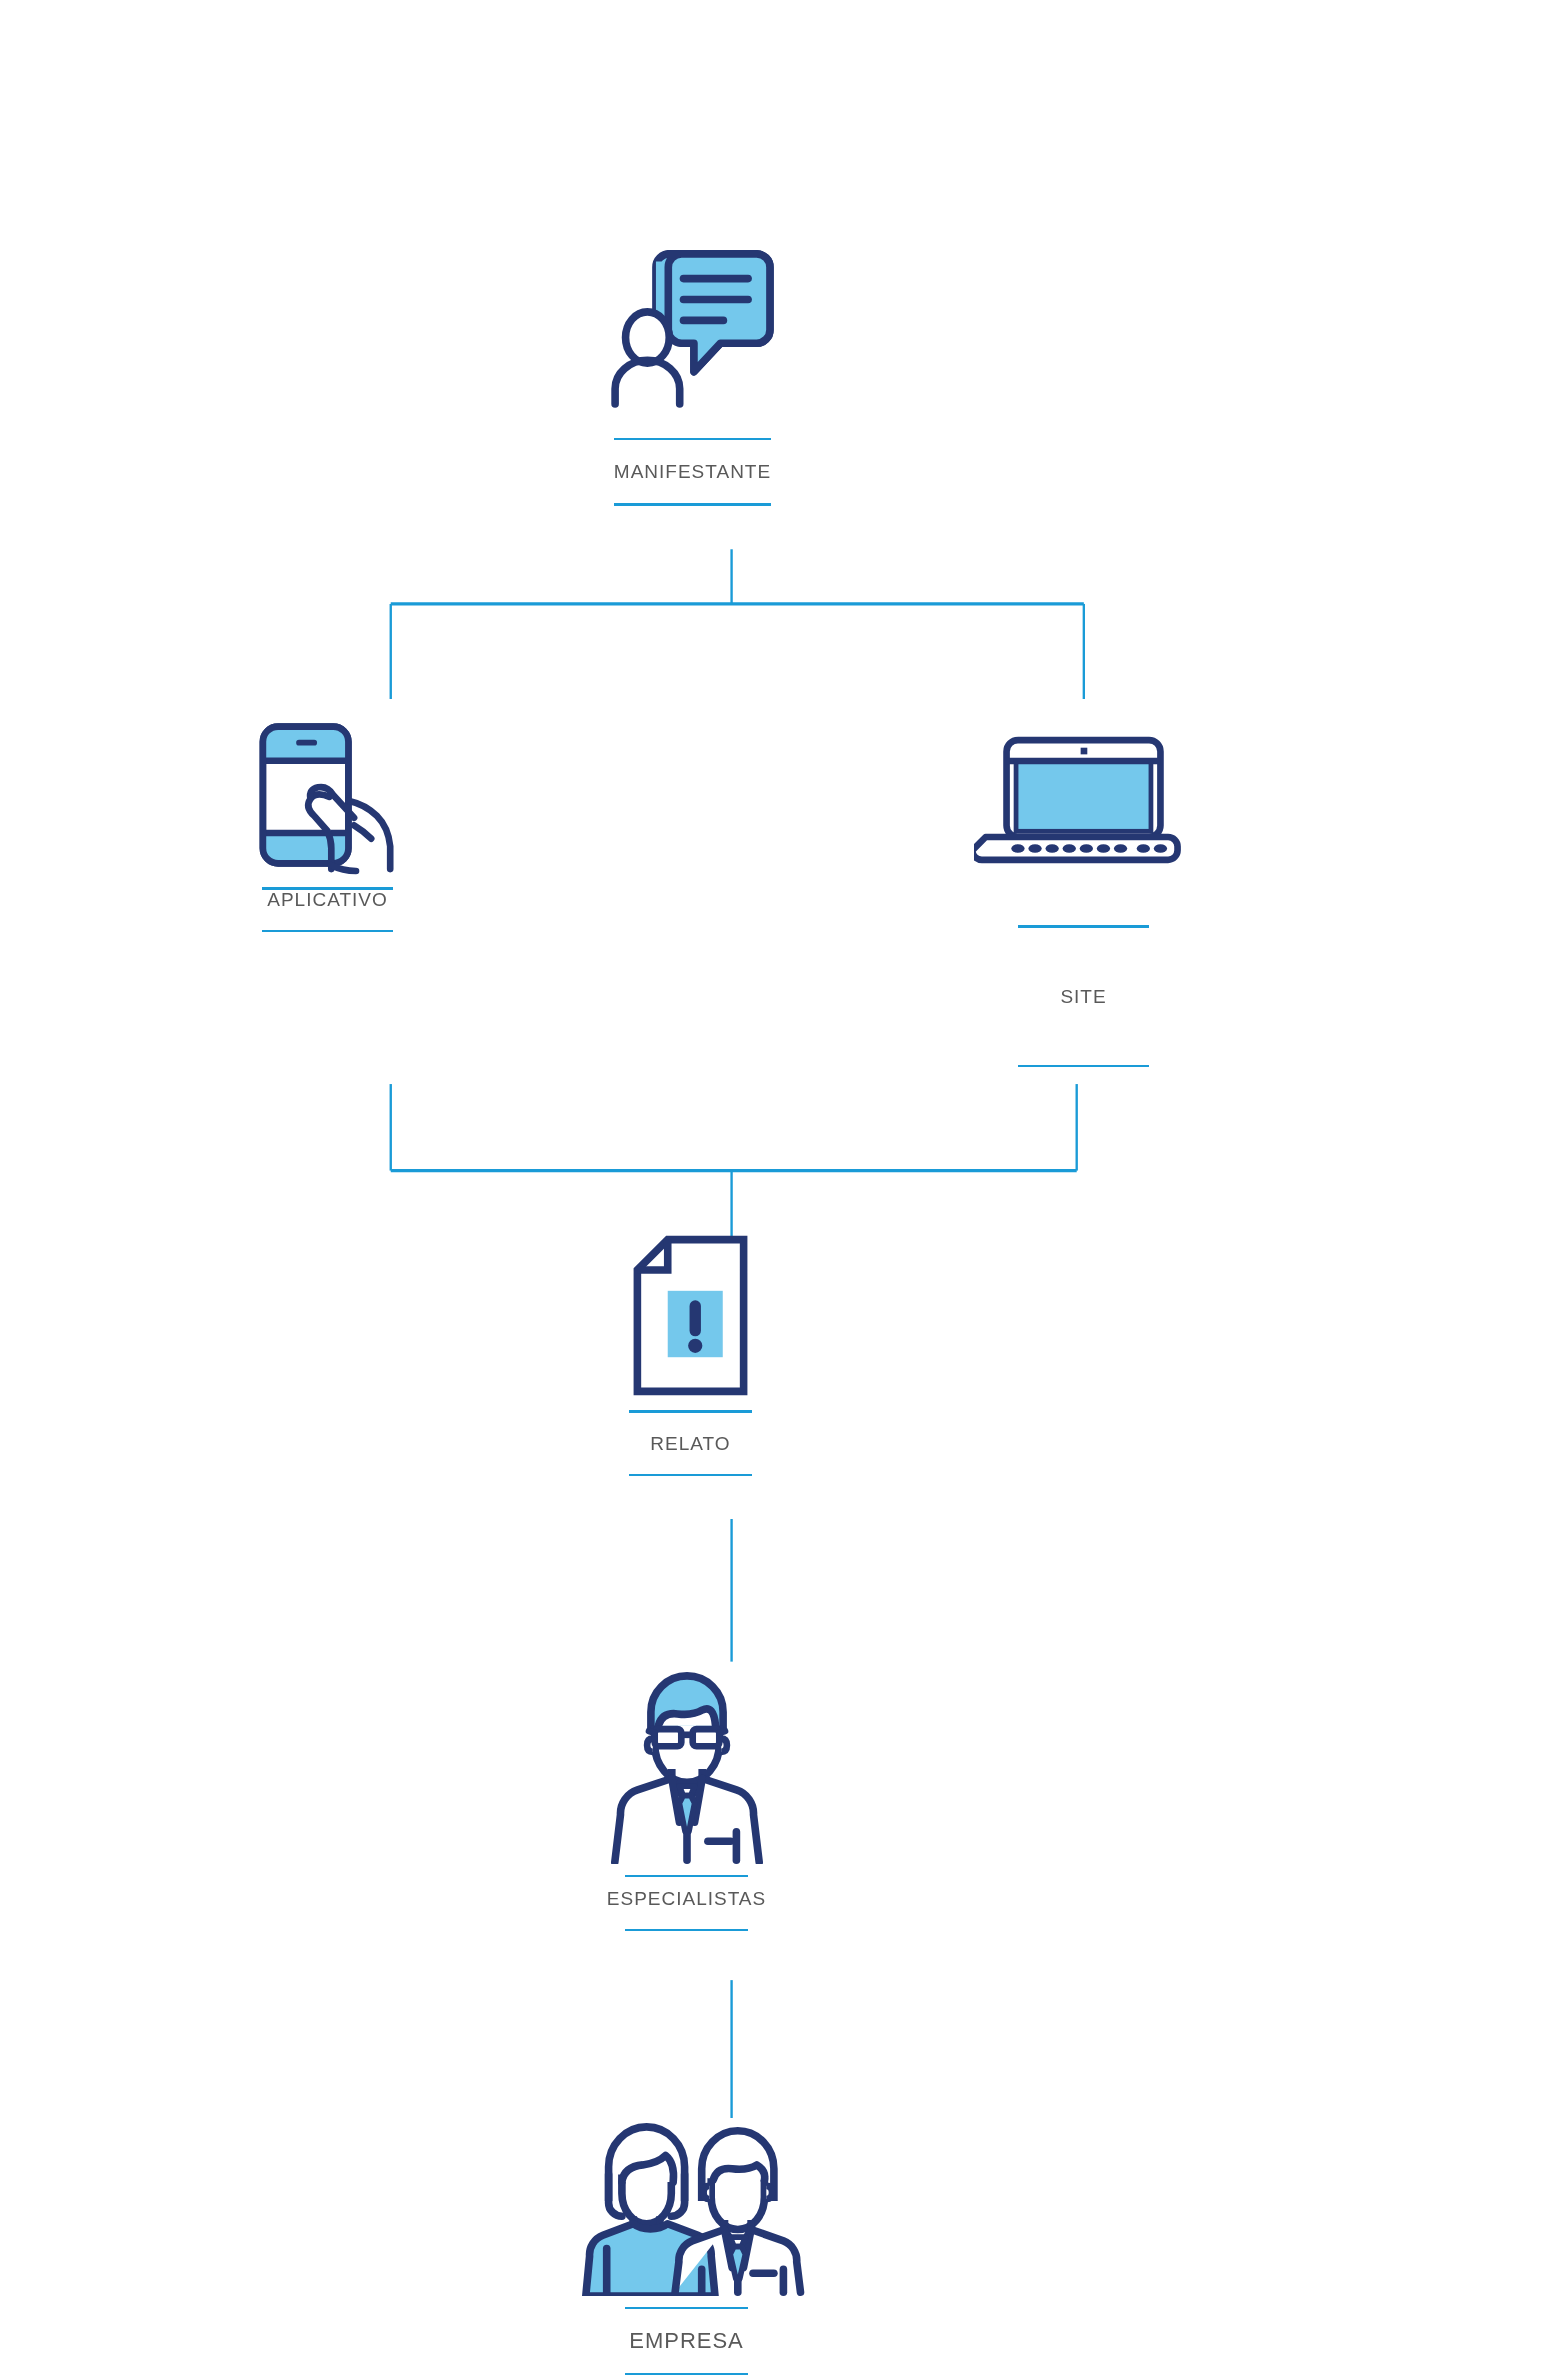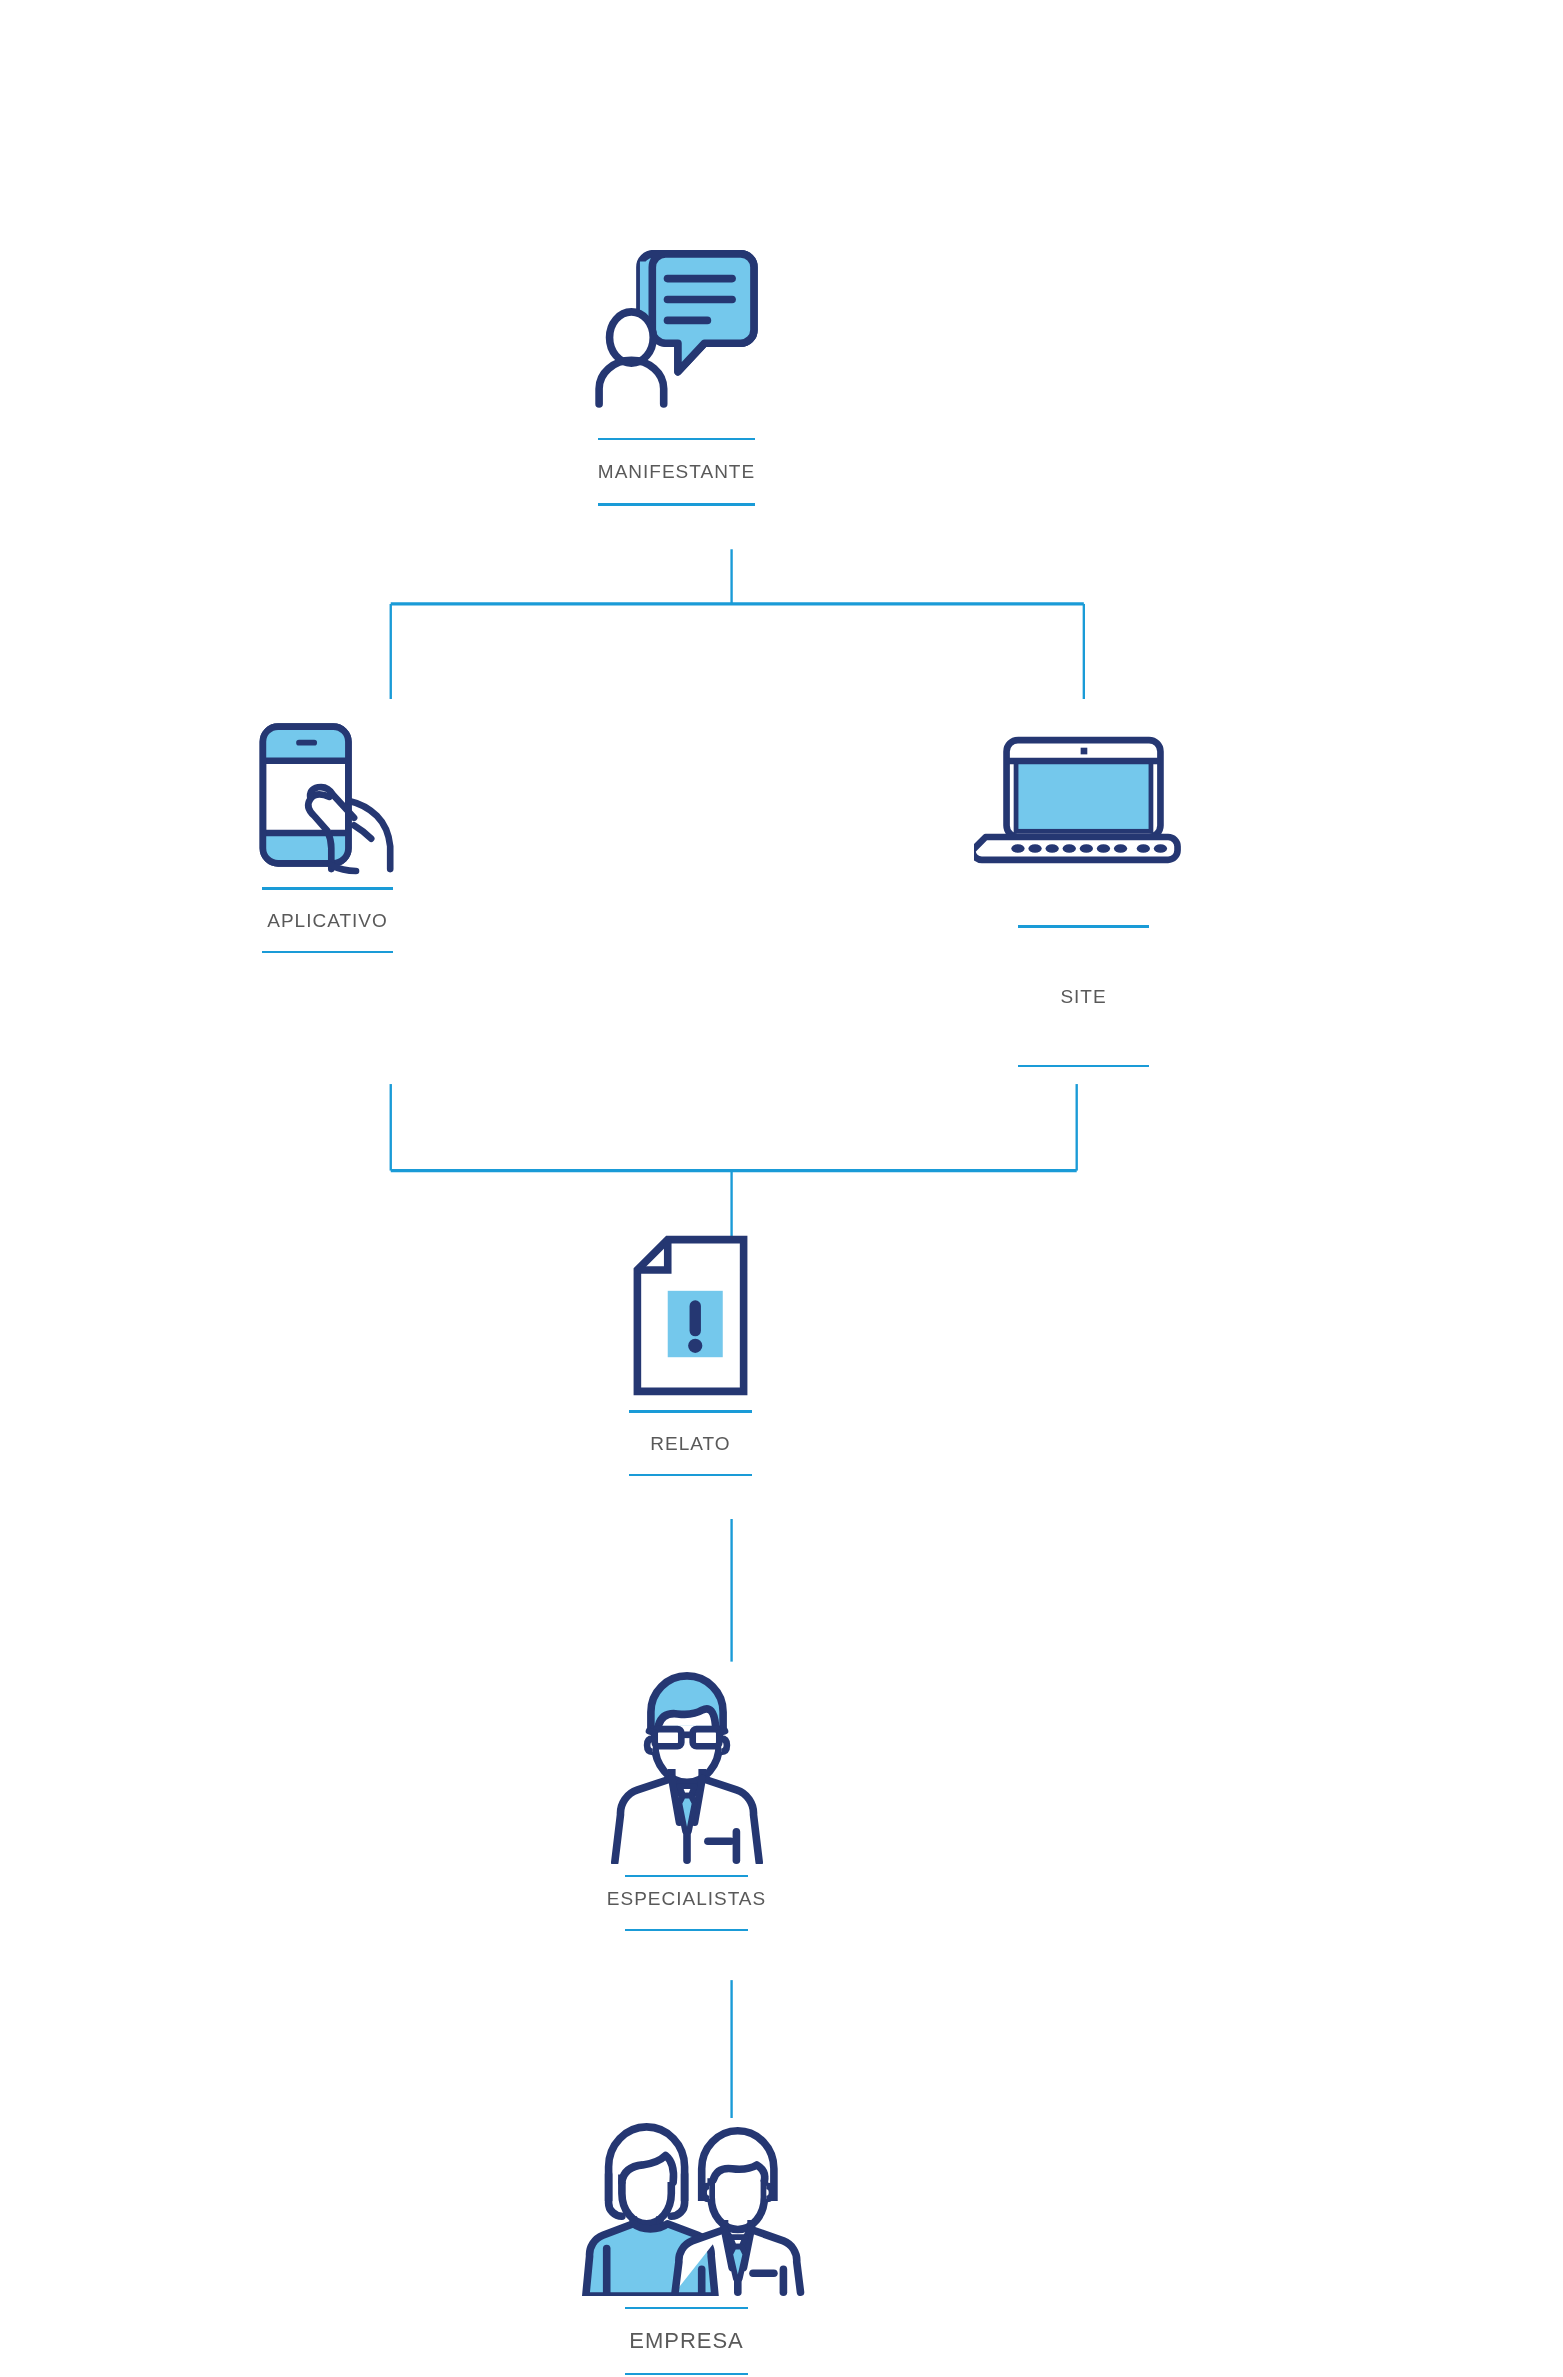--- a/index.html
+++ b/index.html
@@ -43,21 +43,21 @@
   .node-label {
     color: #595959;
     font-family: "Liberation Sans", sans-serif;
     font-weight: 400;
     letter-spacing: 1px;
     white-space: nowrap;
     text-align: center;
     line-height: 1;
   }
   
-  #node-manifestante { left: 515px; top: 233px;  width: 323px; }
+  #node-manifestante { left: 531px; top: 233px;  width: 323px; }
   #node-aplicativo   { left: 166px;  top: 713px; width: 323px; }
   #node-site         { left: 922px; top: 713px; width: 323px; gap: 38px; }
   #node-relato       { left: 567px; top: 1232px; width: 247px; }
   #node-especialistas{ left: 525px; top: 1655px; width: 323px; }
   #node-empresa      { left: 525px; top: 2106px; width: 323px; }
 </style>
 </head>
 <body>
 
 <div id="canvas">
@@ -125,21 +125,21 @@
 
         <path d="M72 90 q-2 -10 8 -12 q10 -2 16 8 l22 24" fill="none" stroke="#253772" stroke-width="7" stroke-linecap="round" stroke-linejoin="round"></path>
 
         <path d="M112 92 q18 4 30 16 q12 12 14 32 v24" fill="none" stroke="#253772" stroke-width="7" stroke-linecap="round" stroke-linejoin="round"></path>
         <path d="M118 118 q10 6 18 14" fill="none" stroke="#253772" stroke-width="7" stroke-linecap="round"></path>
 
         <path d="M94 160 q12 6 26 6" fill="none" stroke="#253772" stroke-width="7" stroke-linecap="round"></path>
       </svg>
     </div>
     <div class="rule" style="width:131px; margin-top:12.4px;"></div>
-    <div class="node-label" style="font-size:19px; margin-top:21px;">APLICATIVO</div>
+    <div class="node-label" style="font-size:19px; ">APLICATIVO</div>
     <div class="rule" style="width:131px; margin-top:21px;"></div>
   </div>
 
   <div class="node" id="node-site">
     <div class="node-icon" style="height:162px;">
       <svg width="219" height="152" viewBox="0 0 230 160">
 
         <rect x="34" y="18" width="162" height="102" rx="12" ry="12" fill="#ffffff" stroke="#253772" stroke-width="7"></rect>
 
         <rect x="44" y="40" width="142" height="74" fill="#74C8EC"></rect>

